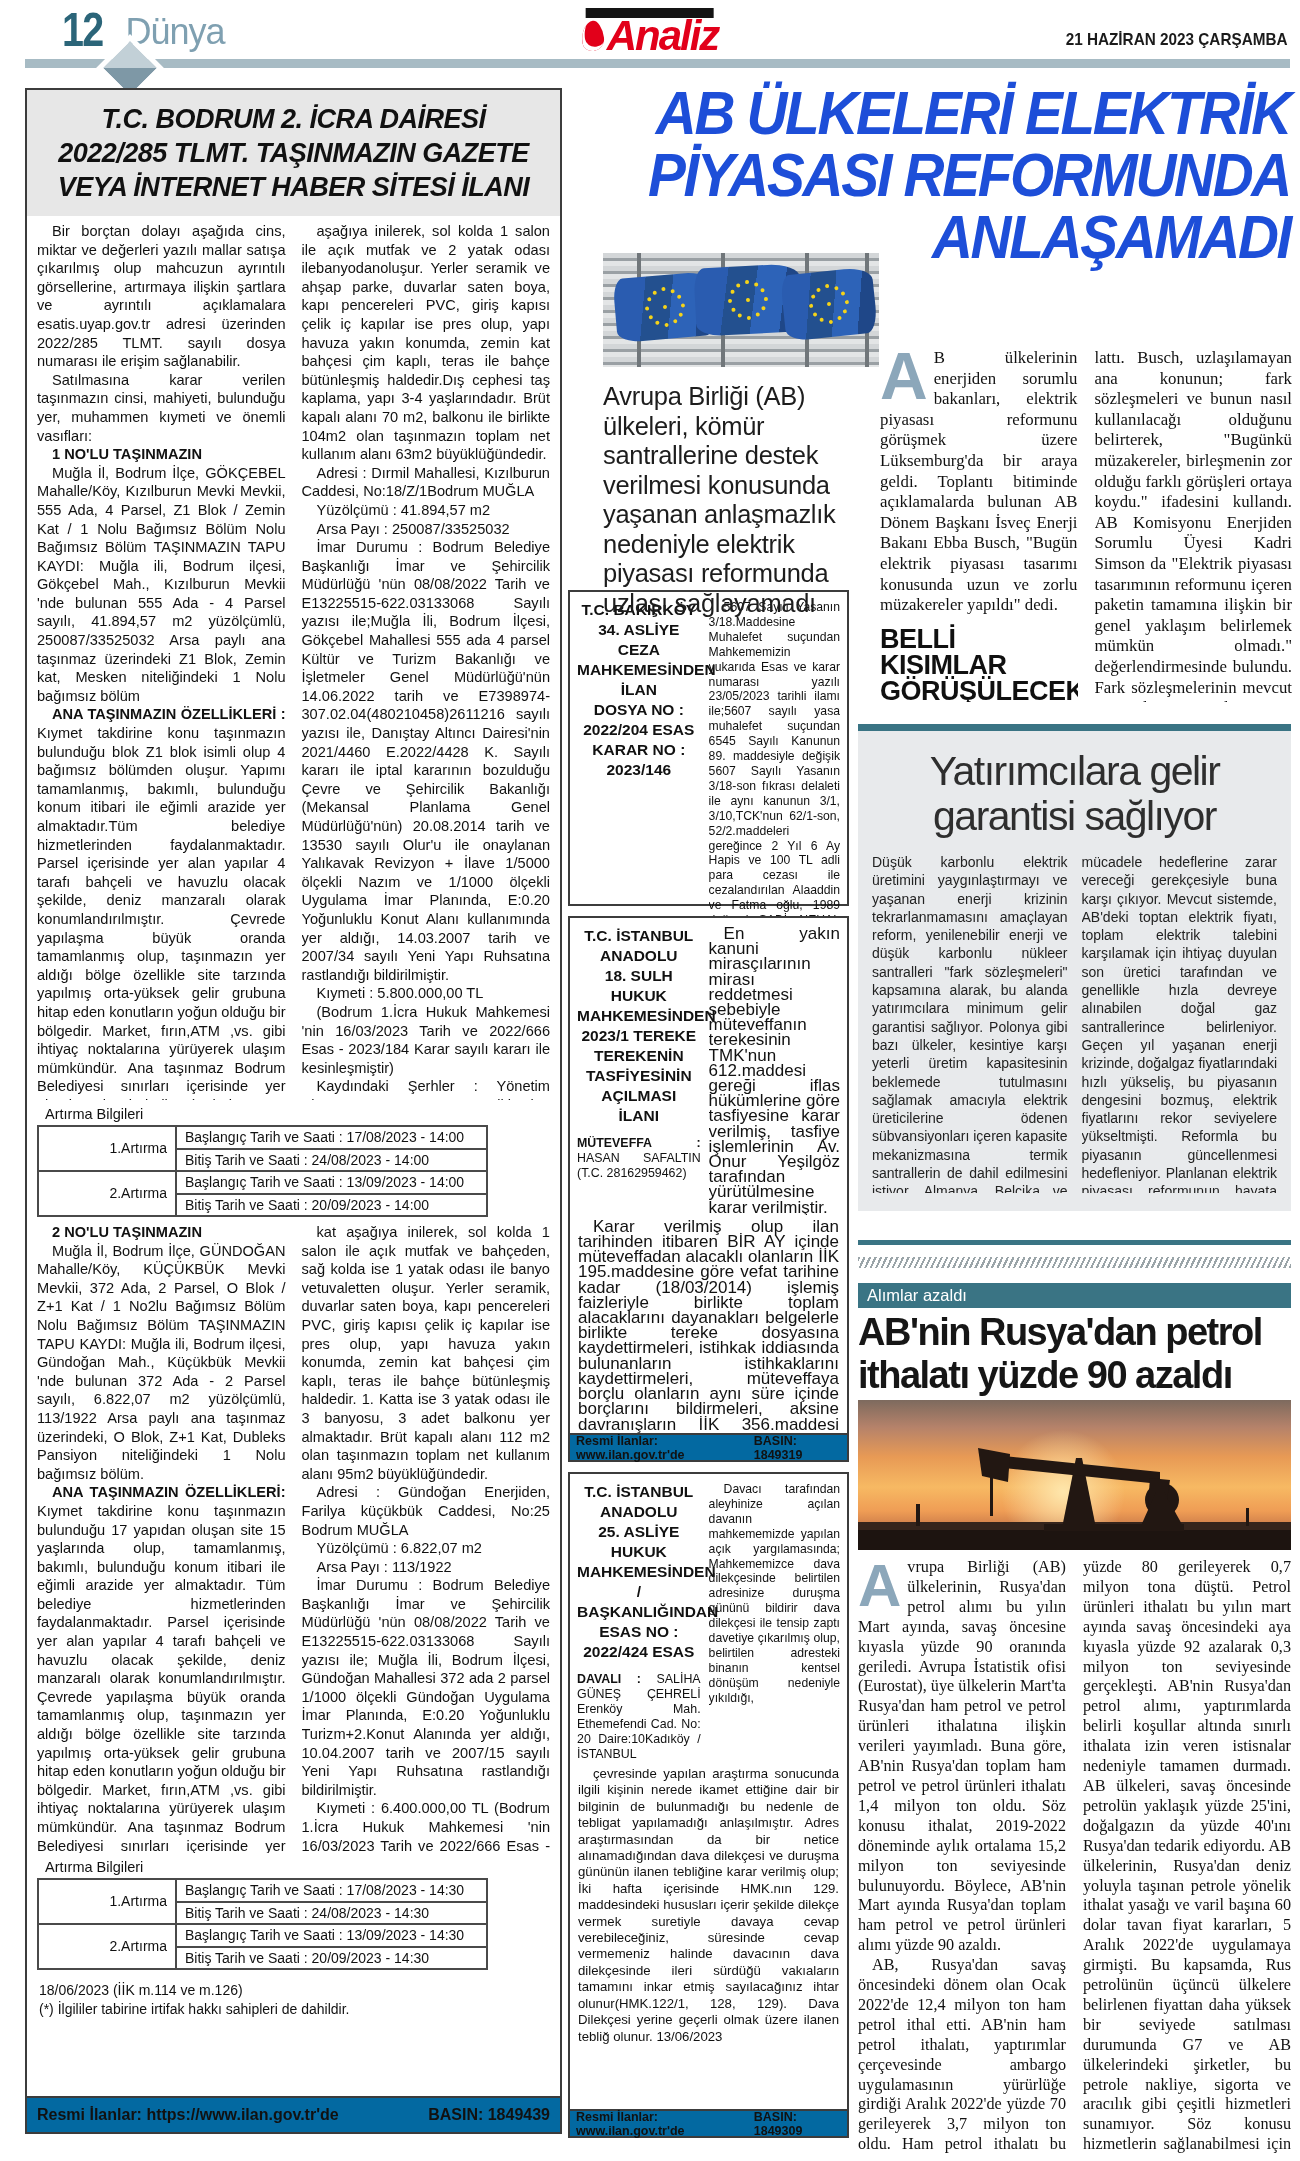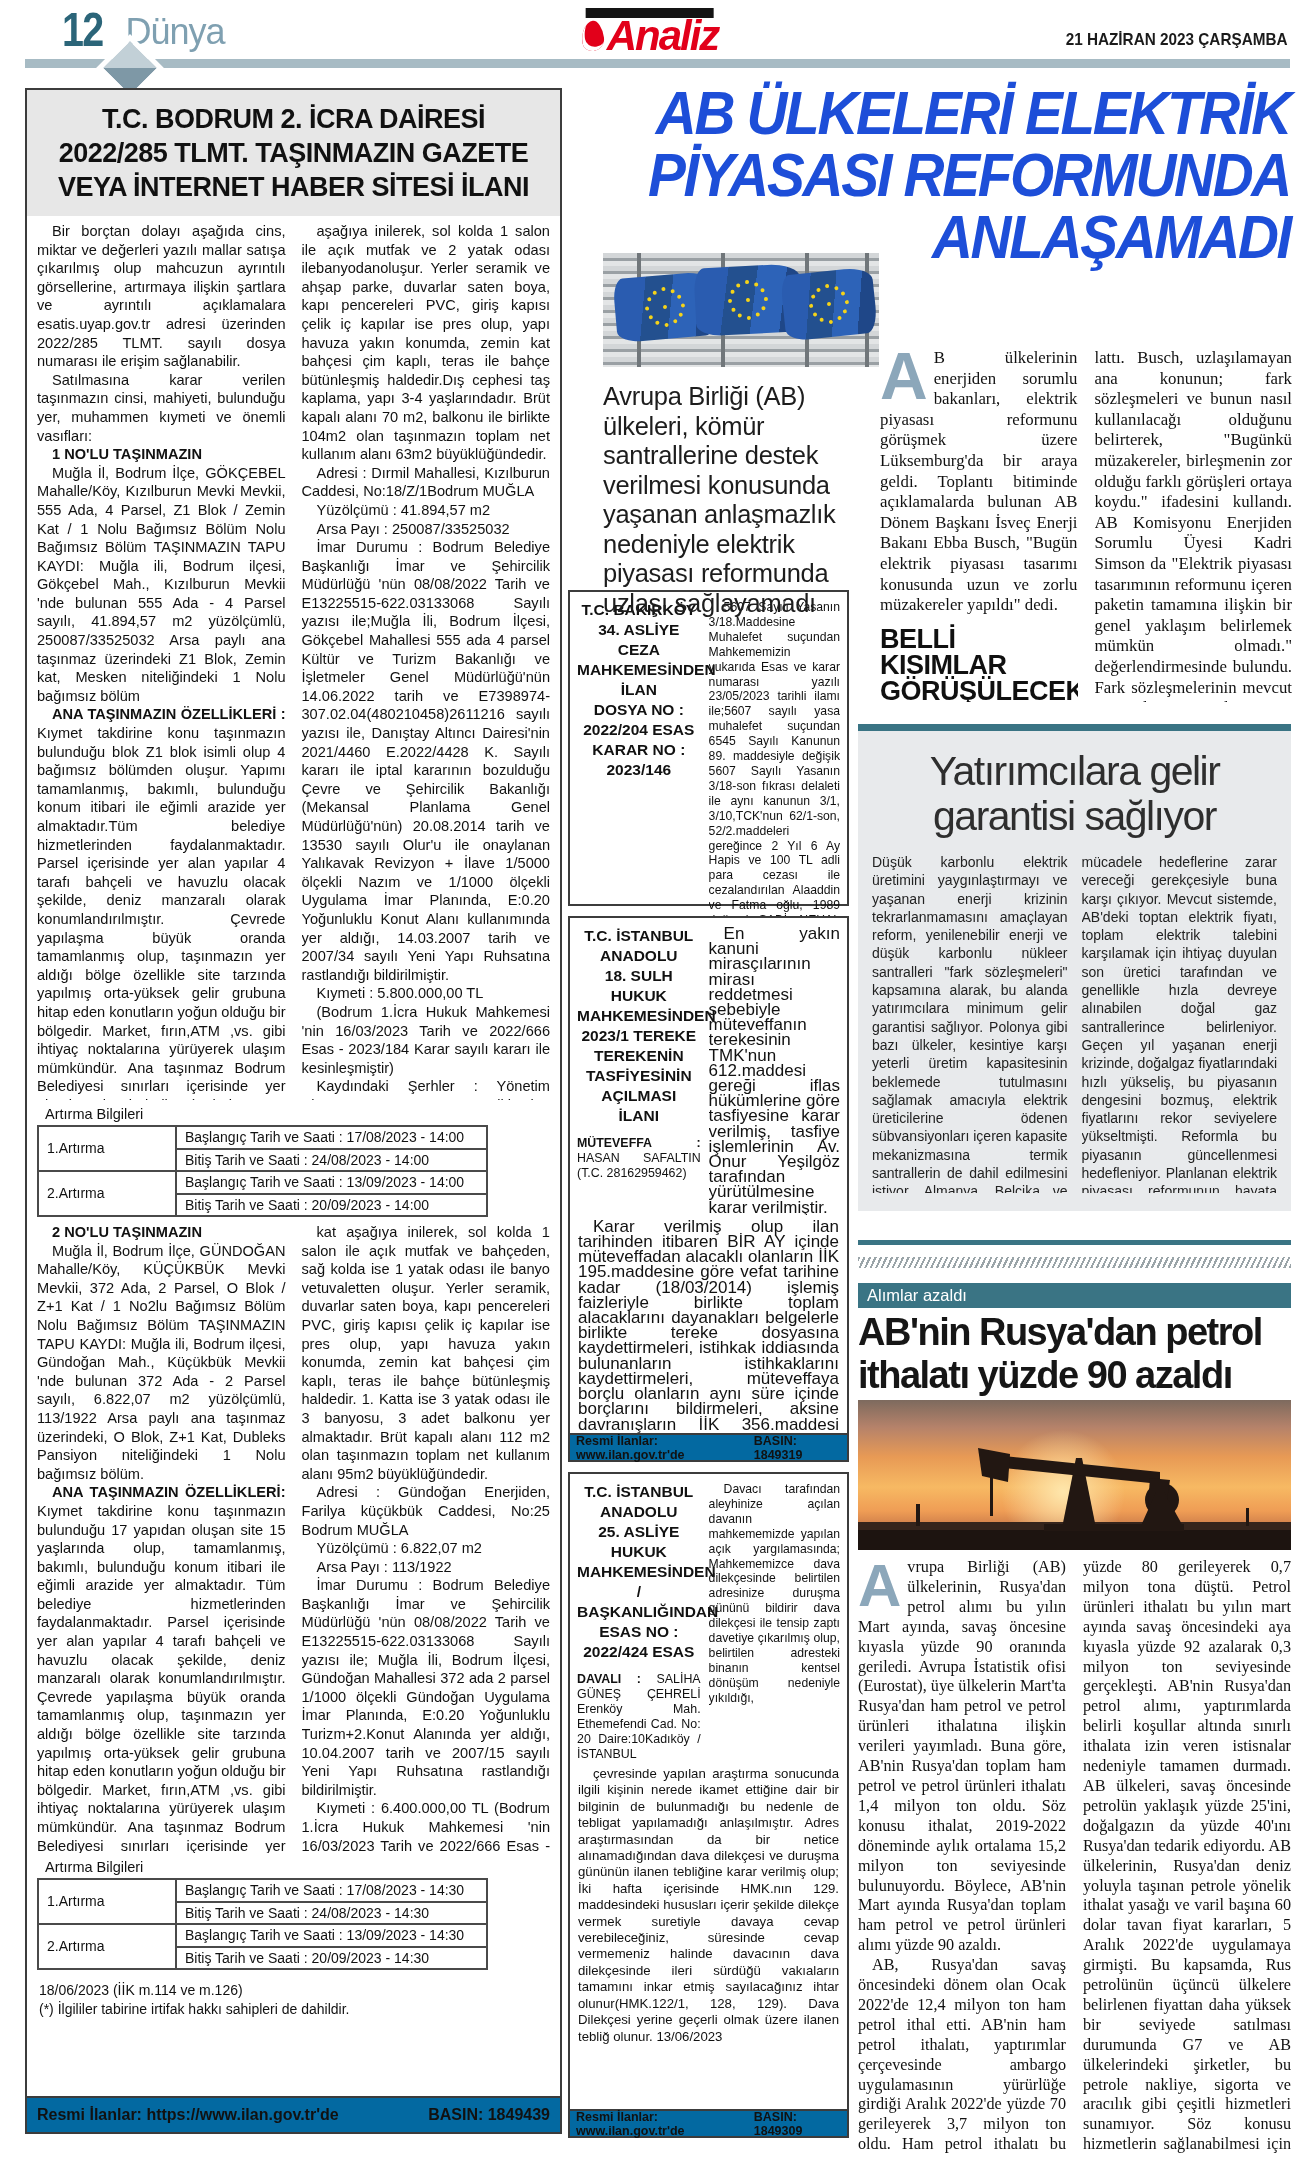--- a/index.html
+++ b/index.html
@@ -23,30 +23,30 @@
 
   
   .notice{position:absolute;border:2px solid #3c3c3c;background:#fff;box-sizing:border-box;display:flex;flex-direction:column;}
   .notice p{margin:0;text-indent:15px;}
   .notice p.ph{font-weight:bold;}
   .strip{background:#0369a1;border-top:2px solid #3c3c3c;display:flex;justify-content:space-between;align-items:center;font-weight:bold;}
 
   
   .notice-left{left:25px;top:88px;width:537px;height:2046px;}
   .nl-title{background:#e7e7e7;text-align:center;font-weight:bold;font-size:27px;line-height:34px;
-            white-space:pre-line;padding:12px 2px;letter-spacing:-.5px;}
+            white-space:pre-line;padding:12px 2px;letter-spacing:-.5px;font-style:italic;}
   .nl-cols{display:flex;gap:16px;padding:6px 10px 0;box-sizing:border-box;}
   .nl-col{width:50%;text-align:justify;font-size:14.6px;line-height:18.6px;overflow:hidden;}
   .nl-cols.b1{height:884px;}
   .nl-cols.b2{height:636px;}
   .auc{padding:4px 10px 0;}
   .auc-caption{font-size:14.5px;margin:2px 0 3px 8px;}
   table.auc-t{border-collapse:collapse;font-size:14px;width:88%;}
   table.auc-t td{border:2px solid #4a4a4a;padding:2px 8px;line-height:16.5px;}
-  td.auc-name{width:120px;text-align:left;}
+  td.auc-name{width:120px;text-align:right;}
   .footnotes{padding:12px 12px 0;font-size:14px;}
   .footnotes div{margin-bottom:3px;}
   .nl-strip{margin-top:auto;height:34px;font-size:16px;padding:0 10px;}
 
   
   .notice-mid{left:568px;width:281px;}
   #bakirkoy{top:590px;height:316px;}
   #sulh{top:916px;height:546px;}
   #asliye{top:1472px;height:666px;}
   .nm-flex{display:flex;padding:8px 7px 0;gap:8px;}

